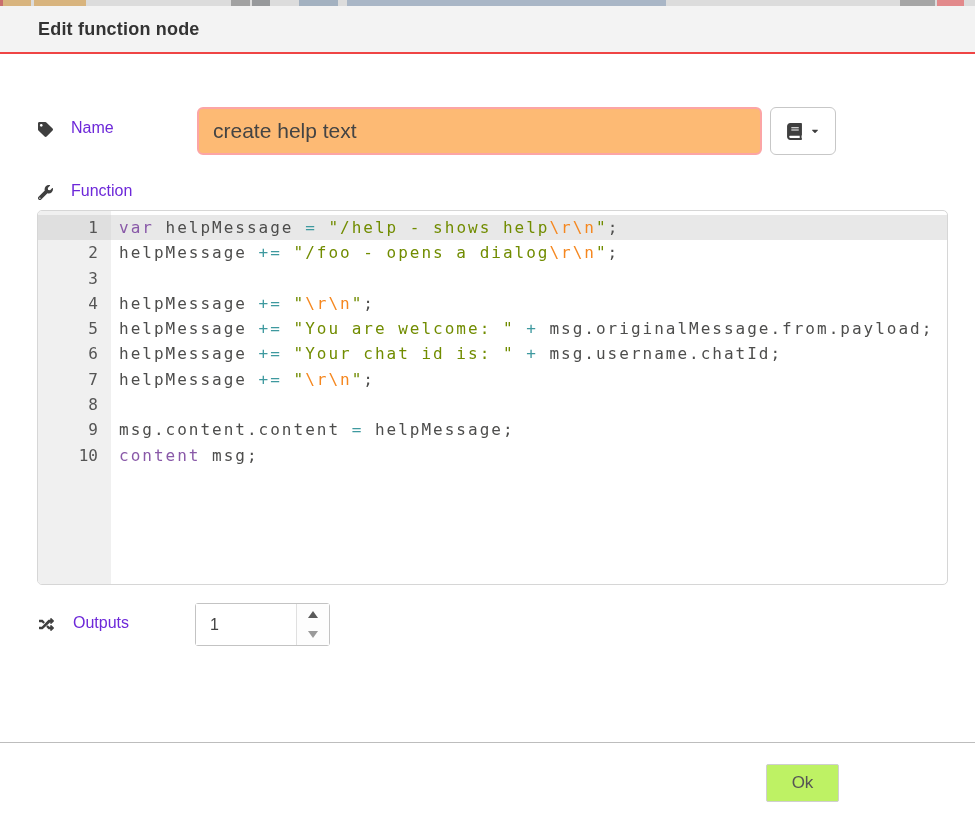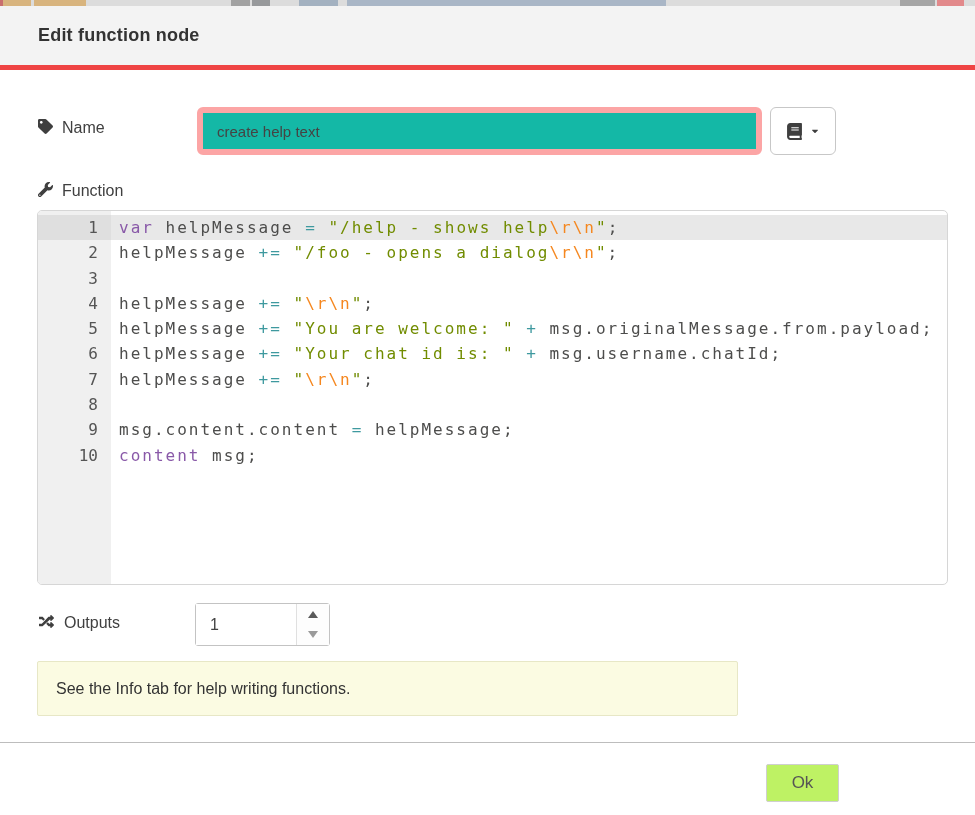--- a/index.html
+++ b/index.html
@@ -5,33 +5,33 @@
   * { margin:0; padding:0; box-sizing:border-box; }
   body { font-family:"Liberation Sans", sans-serif; background:#fff; }
   .stage { position:relative; width:975px; height:815px; background:#fff; overflow:hidden; }
 
   
   .backdrop { position:absolute; top:0; left:0; width:975px; height:6px; background:#dcdcdc; }
   .backdrop .frag { position:absolute; top:0; height:6px; }
 
   
   .dialog { position:absolute; top:6px; left:0; width:975px; height:809px; background:#fff; }
-  .dialog-header { position:absolute; top:0; left:0; right:0; height:64px; background:#f3f3f3;
-                   border-bottom:5px solid #ef4444; display:flex; align-items:center; padding:0 38px; }
+  .dialog-header { position:absolute; top:0; left:0; right:0; height:48px; background:#f3f3f3;
+                   border-bottom:2px solid #ef4444; display:flex; align-items:center; padding:0 38px; }
   .dialog-title { font-size:18px; font-weight:bold; color:#333; letter-spacing:.2px; }
 
-  .field-label { position:absolute; display:flex; align-items:flex-start; gap:9px; font-size:16px; color:#404040; }
+  .field-label { position:absolute; display:flex; align-items:flex-end; gap:18px; font-size:16px; color:#6d28d9; }
   .field-label svg { flex:0 0 auto; }
   #label-name { left:38px; top:113px; }
   #label-function { left:38px; top:176px; }
   #label-outputs { left:38px; top:608px; }
 
   .name-input { position:absolute; left:197px; top:101px; width:565px; height:48px;
-                border:6px solid #fca5a5; border-radius:6px; padding:0 14px; font-size:15px; color:#444;
-                font-family:"Liberation Sans", sans-serif; background:#14b8a6; outline:none; }
+                border:2px solid #fca5a5; border-radius:6px; padding:0 14px; font-size:21px; color:#444;
+                font-family:"Liberation Sans", sans-serif; background:#fdba74; outline:none; }
   .lib-button { position:absolute; left:770px; top:101px; width:66px; height:48px; background:#fff;
                 border:1px solid #c7c7c7; border-radius:6px; display:flex; align-items:center;
                 justify-content:center; gap:7px; cursor:pointer; }
 
   
   .code-editor { position:absolute; left:37px; top:204px; width:911px; height:375px;
                  border:1px solid #d6d6d6; border-radius:5px; background:#fff; overflow:hidden; }
   .gutter-bg { position:absolute; left:0; top:0; bottom:0; width:73px; background:#f0f0f0; }
   .code-lines { position:absolute; top:4px; left:0; right:0;
                 font-family:"DejaVu Sans Mono", monospace; font-size:16px; letter-spacing:2px; }
@@ -149,21 +149,18 @@
       <div class="spinner-buttons">
         <div class="spin-btn">
             <span class="tri-up"></span>
           </div>
         <div class="spin-btn">
             <span class="tri-down"></span>
           </div>
       </div>
     </div>
 
-    <div class="form-tips">
-      <span>See the Info tab for help writing functions.</span>
-    </div>
 
     <div class="footer-divider"></div>
     <button class="btn btn-ok">Ok</button>
 
   </div>
 </div>
 
 </body></html>

